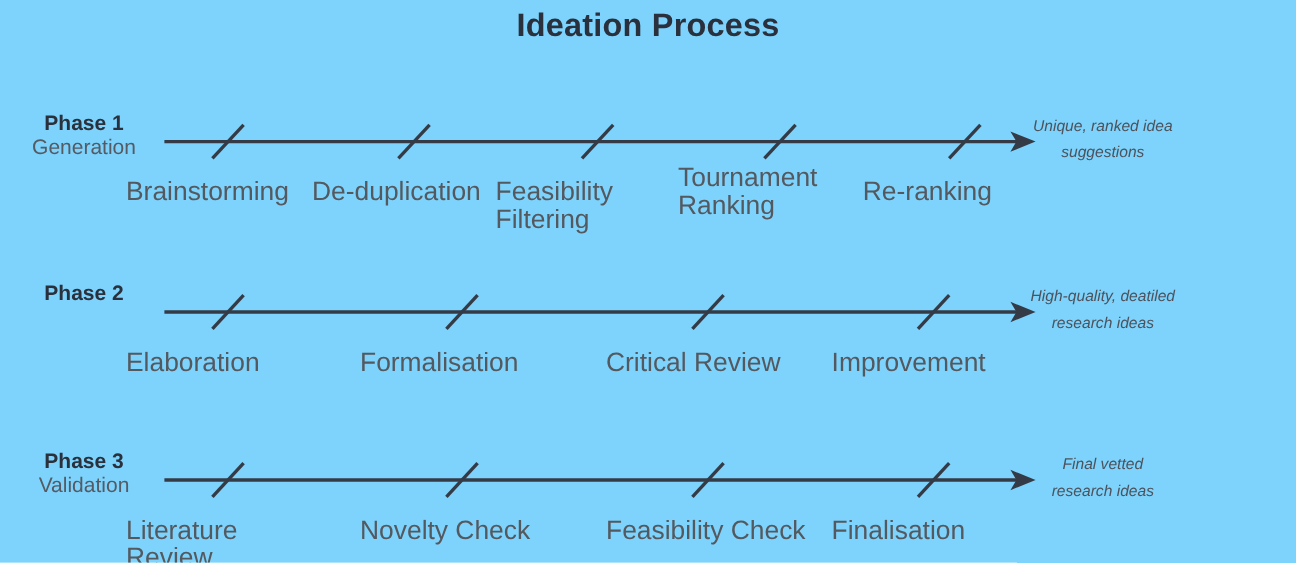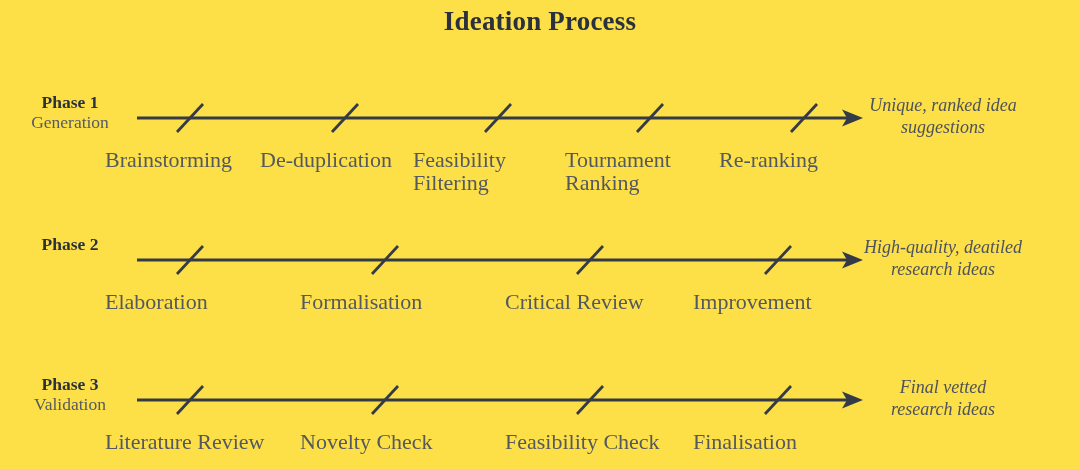--- a/index.html
+++ b/index.html
@@ -4,23 +4,23 @@
 <style>
   html, body {
     margin: 0;
     padding: 0;
     background: #ffffff;
   }
   .canvas {
     position: relative;
     width: 1080px;
     height: 469px;
-    background: #fde047;
+    background: #7dd3fc;
     overflow: hidden;
-    font-family: Liberation Serif, serif;
+    font-family: Liberation Sans, sans-serif;
   }
   .title {
     position: absolute;
     top: 6px;
     left: 0;
     right: 0;
     text-align: center;
     font-size: 27px;
     font-weight: bold;
     color: #2b313c;
@@ -54,25 +54,25 @@
     position: absolute;
     width: 170px;
     text-align: left;
     font-size: 22px;
     color: #54585f;
     line-height: 23px;
     white-space: pre-line;
   }
   .outcome {
     position: absolute;
-    left: 840px;
+    left: 816px;
     width: 206px;
     text-align: center;
     font-style: italic;
-    font-size: 18px;
+    font-size: 13px;
     color: #4d525c;
     line-height: 22px;
     white-space: pre-line;
   }
 </style>
 </head>
 <body>
 
 <div class="canvas">
   <div class="title">Ideation Process</div>
@@ -87,21 +87,21 @@
         <line x1="177" y1="44" x2="203" y2="16" stroke="#353b46" stroke-width="2.8"></line>
         <line x1="332" y1="44" x2="358" y2="16" stroke="#353b46" stroke-width="2.8"></line>
         <line x1="485" y1="44" x2="511" y2="16" stroke="#353b46" stroke-width="2.8"></line>
         <line x1="637" y1="44" x2="663" y2="16" stroke="#353b46" stroke-width="2.8"></line>
         <line x1="791" y1="44" x2="817" y2="16" stroke="#353b46" stroke-width="2.8"></line>
       </svg>
       <div class="step-label" style="left: 105px; top: 148px;">Brainstorming</div>
       <div class="step-label" style="left: 260px; top: 148px;">De-duplication</div>
       <div class="step-label" style="left: 413px; top: 148px;">Feasibility
 Filtering</div>
-      <div class="step-label" style="left: 565px; top: 148px;">Tournament
+      <div class="step-label" style="left: 565px; top: 136px;">Tournament
 Ranking</div>
       <div class="step-label" style="left: 719px; top: 148px;">Re-ranking</div>
       <div class="outcome" style="top: 94px;">Unique, ranked idea
 suggestions</div>
       <div class="phase-label" style="top: 234px;">
         <div class="phase-name">Phase 2</div>
       </div>
       <svg class="timeline" width="1080" height="60" viewBox="0 0 1080 60" style="top: 230px;">
         <line x1="137" y1="30" x2="848" y2="30" stroke="#353b46" stroke-width="2.8"></line>
         <path d="M 863 30 L 842 21.5 L 847 30 L 842 38.5 Z" fill="#353b46"></path>

